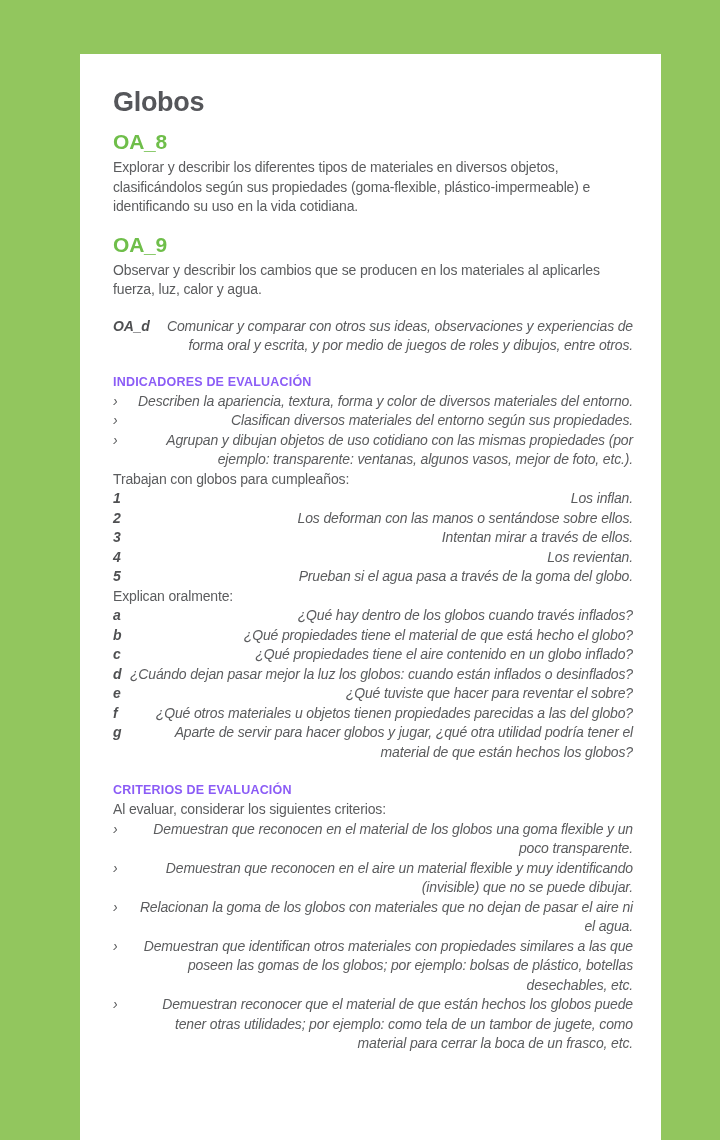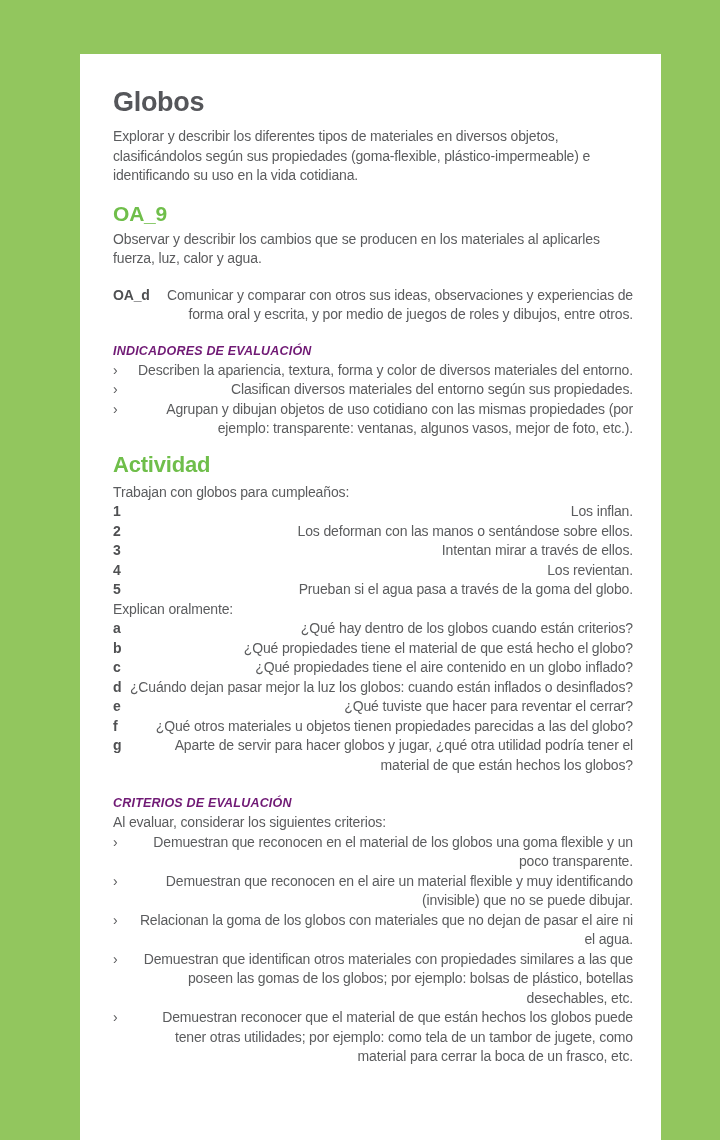--- a/index.html
+++ b/index.html
@@ -50,27 +50,26 @@
   .body-text, .row {
     font-size: 14px;
     line-height: 19.5px;
     color: #5B5C5E;
     letter-spacing: -0.15px;
   }
   p.body-text { margin: 0; }
   .label-head {
     font-size: 12.5px;
     font-weight: bold;
-    color: #701a75;
+    color: #8b5cf6;
     letter-spacing: 0.2px;
     margin: 19px 0 3px 0;
-    font-style: italic;
   }
   .label-head.criterios { margin-top: 21px; }
-  .row { display: flex; }
+  .row { display: flex; font-style: italic; }
   .marker {
     flex: none;
     color: #5B5C5E;
   }
   .b-marker { width: 15px; }
   .n-marker, .l-marker {
     width: 15px;
     font-weight: bold;
     color: #4F5052;
   }
@@ -84,20 +83,21 @@
   .mt { margin-top: 17px; }
   .row-text { flex: 1; text-align: right; }
 </style>
 </head>
 <body>
 
 <div class="card">
 
   <h1 class="title">Globos</h1>
 
+  <h2 class="oa-head">OA_8</h2>
   <p class="body-text">Explorar y describir los diferentes tipos de materiales en diversos objetos, clasificándolos según sus propiedades (goma-flexible, plástico-impermeable) e identificando su uso en la vida cotidiana.</p>
 
   <h2 class="oa-head second">OA_9</h2>
   <p class="body-text">Observar y describir los cambios que se producen en los materiales al aplicarles fuerza, luz, calor y agua.</p>
 
   <div class="row oad-row">
     <span class="oad-marker">OA_d</span>
     <span class="row-text">Comunicar y comparar con otros sus ideas, observaciones y experiencias de forma oral y escrita, y por medio de juegos de roles y dibujos, entre otros.</span>
   </div>
 
@@ -108,21 +108,20 @@
   </div>
   <div class="row">
     <span class="marker b-marker">›</span>
     <span class="row-text">Clasifican diversos materiales del entorno según sus propiedades.</span>
   </div>
   <div class="row">
     <span class="marker b-marker">›</span>
     <span class="row-text">Agrupan y dibujan objetos de uso cotidiano con las mismas propiedades (por ejemplo: transparente: ventanas, algunos vasos, mejor de foto, etc.).</span>
   </div>
 
-  <h2 class="activity-head">Actividad</h2>
   <p class="body-text">Trabajan con globos para cumpleaños:</p>
 
   <div class="row">
     <span class="marker n-marker">1</span>
     <span class="row-text">Los inflan.</span>
   </div>
   <div class="row">
     <span class="marker n-marker">2</span>
     <span class="row-text">Los deforman con las manos o sentándose sobre ellos.</span>
   </div>
@@ -136,37 +135,37 @@
   </div>
   <div class="row">
     <span class="marker n-marker">5</span>
     <span class="row-text">Prueban si el agua pasa a través de la goma del globo.</span>
   </div>
 
   <p class="body-text mt">Explican oralmente:</p>
 
   <div class="row">
     <span class="marker l-marker">a</span>
-    <span class="row-text">¿Qué hay dentro de los globos cuando están criterios?</span>
+    <span class="row-text">¿Qué hay dentro de los globos cuando través inflados?</span>
   </div>
   <div class="row">
     <span class="marker l-marker">b</span>
     <span class="row-text">¿Qué propiedades tiene el material de que está hecho el globo?</span>
   </div>
   <div class="row">
     <span class="marker l-marker">c</span>
     <span class="row-text">¿Qué propiedades tiene el aire contenido en un globo inflado?</span>
   </div>
   <div class="row">
     <span class="marker l-marker">d</span>
     <span class="row-text">¿Cuándo dejan pasar mejor la luz los globos: cuando están inflados o desinflados?</span>
   </div>
   <div class="row">
     <span class="marker l-marker">e</span>
-    <span class="row-text">¿Qué tuviste que hacer para reventar el cerrar?</span>
+    <span class="row-text">¿Qué tuviste que hacer para reventar el sobre?</span>
   </div>
   <div class="row">
     <span class="marker l-marker">f</span>
     <span class="row-text">¿Qué otros materiales u objetos tienen propiedades parecidas a las del globo?</span>
   </div>
   <div class="row">
     <span class="marker l-marker">g</span>
     <span class="row-text">Aparte de servir para hacer globos y jugar, ¿qué otra utilidad podría tener el material de que están hechos los globos?</span>
   </div>
 

